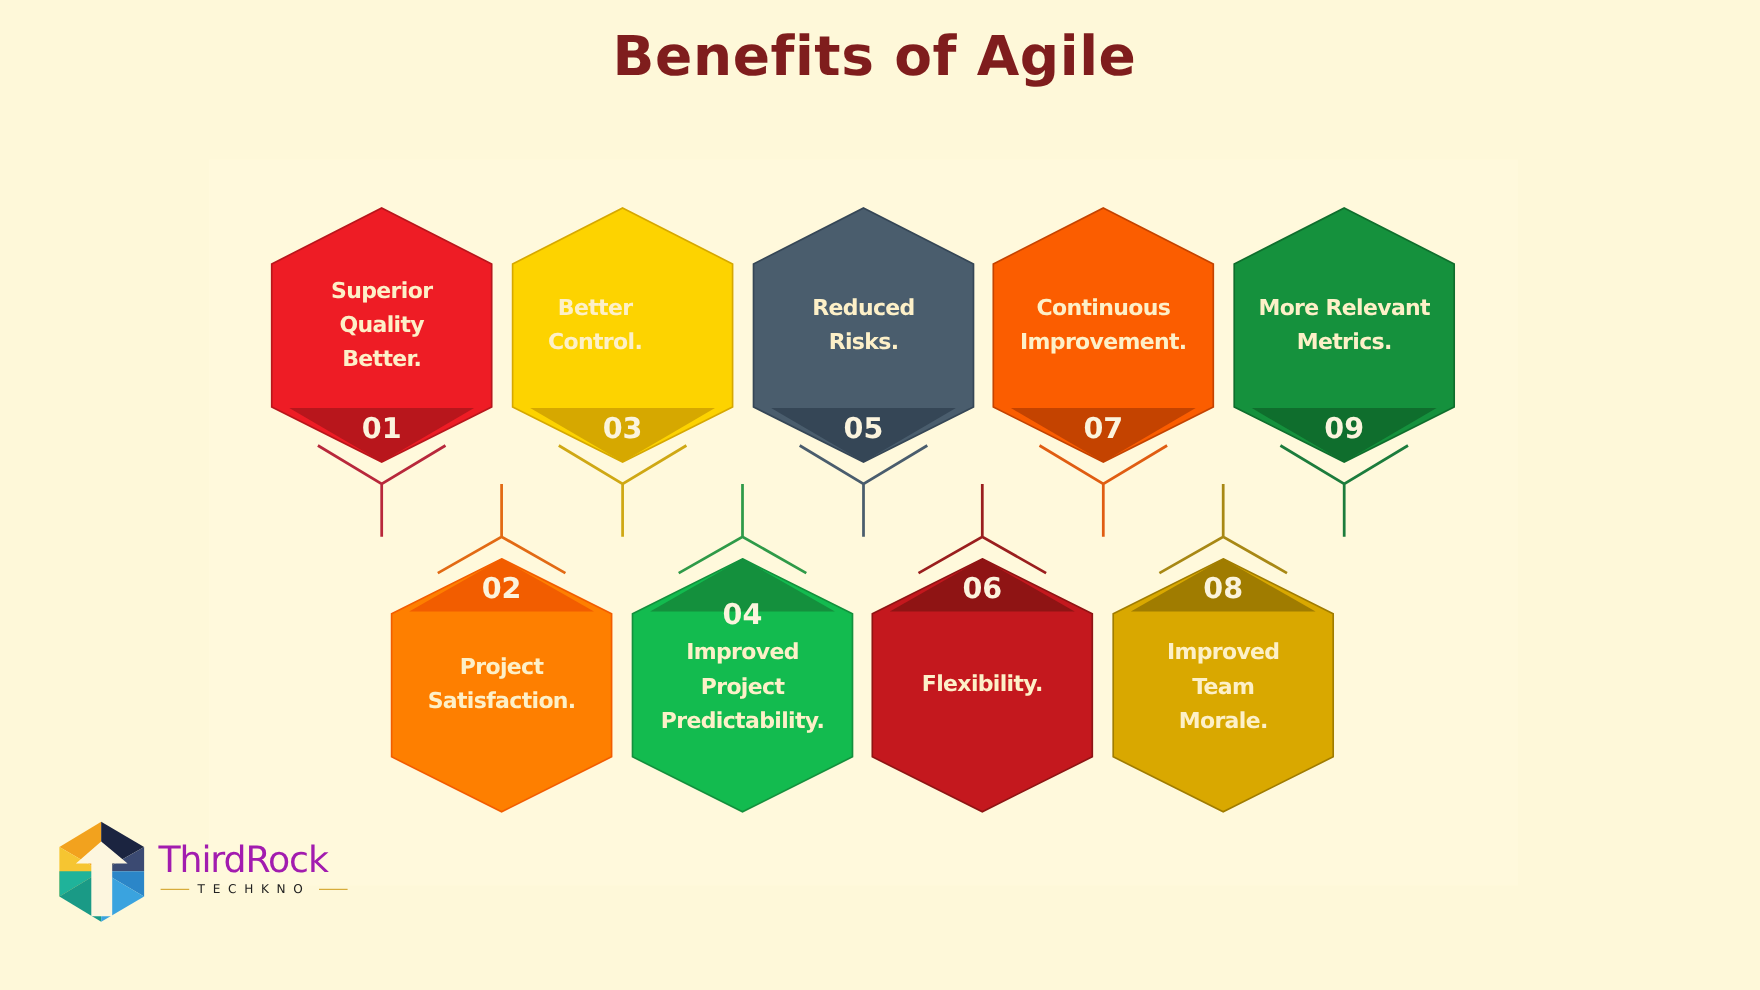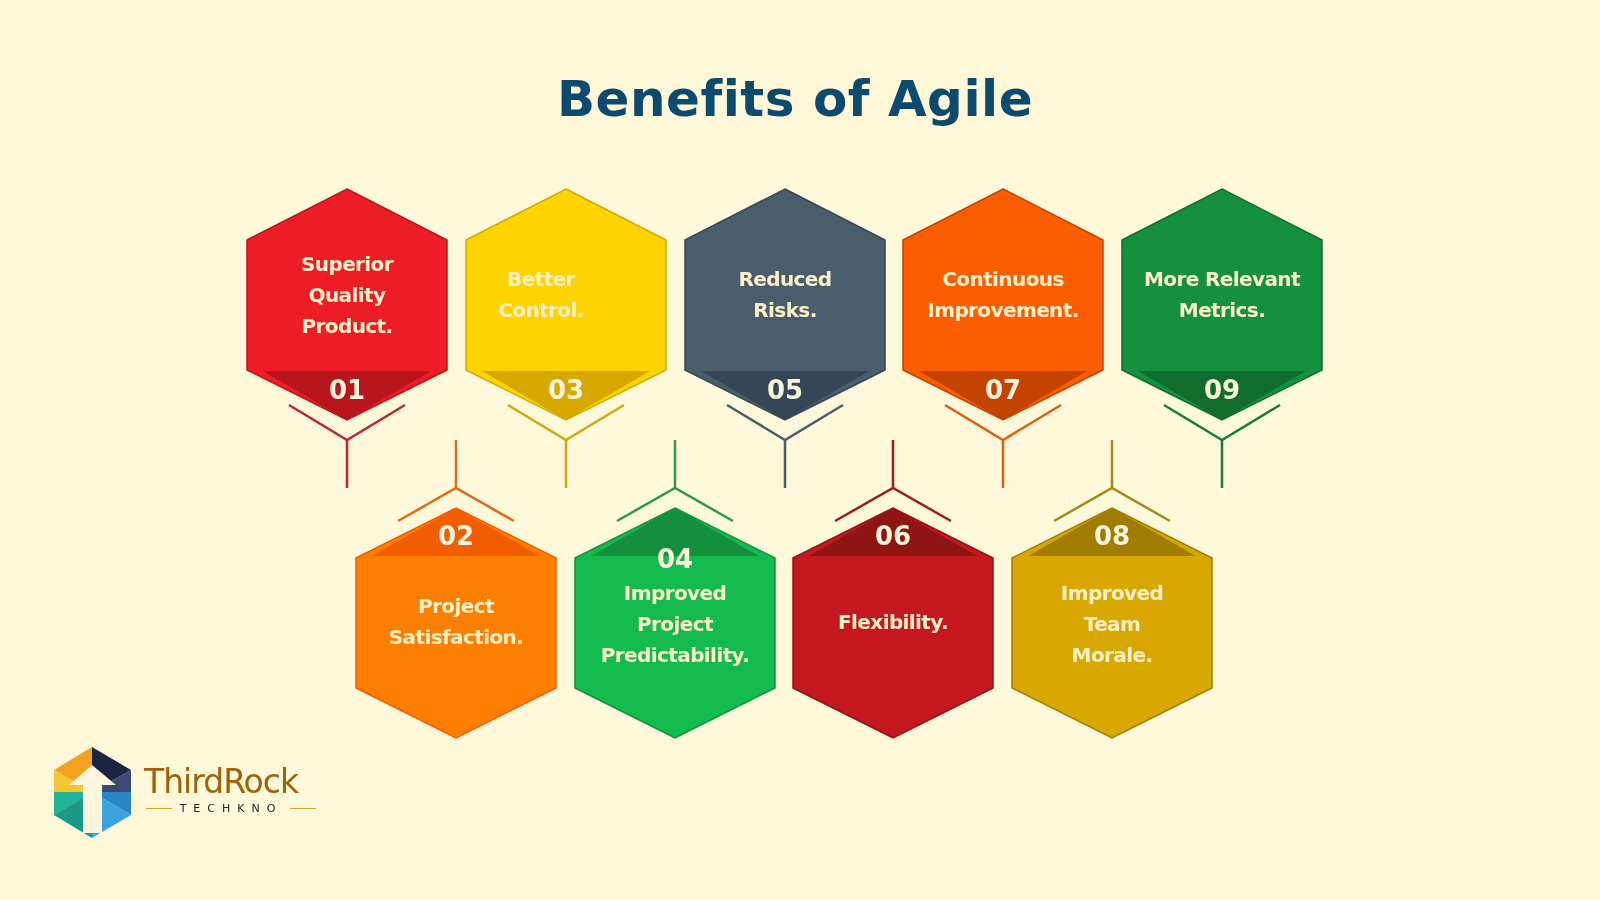--- a/index.html
+++ b/index.html
@@ -1,23 +1,23 @@
 <!DOCTYPE html>
 <html><head>
 <meta charset="utf-8">
 <style>
   html, body { margin:0; padding:0; }
   body { width:1600px; height:900px; background:#fef8d9; position:relative; overflow:hidden; font-family:"Liberation Sans", sans-serif; }
-  .title { position:absolute; top:22px; left:0; width:1590px; text-align:center; font-family:"DejaVu Sans", sans-serif; font-weight:bold; font-size:50px; color:#0c4a6e; letter-spacing:0.5px;margin-top:48px; }
+  .title { position:absolute; top:22px; left:0; width:1590px; text-align:center; font-family:"DejaVu Sans", sans-serif; font-weight:bold; font-size:50px; color:#7f1d1d; letter-spacing:0.5px; }
   .panel { position:absolute; left:190px; top:145px; width:1190px; height:660px; background:#fff9dc; }
   svg.diagram { position:absolute; left:0; top:0; }
   .hex-label { position:absolute; width:190px; text-align:center; color:#fdf0c8; font-family:"DejaVu Sans", sans-serif; font-weight:bold; font-size:20px; line-height:31px; letter-spacing:-0.6px; transform:translate(-50%,-50%); }
   .hex-num { position:absolute; width:60px; text-align:center; color:#fbf4dd; font-family:"DejaVu Sans", sans-serif; font-weight:bold; font-size:26px; transform:translate(-50%,-50%); }
   .logo { position:absolute; left:50px; top:745px; width:85px; height:95px; }
-  .brand { position:absolute; left:144px; top:762px; font-family:"DejaVu Sans", sans-serif; font-size:33px; color:#a16207; letter-spacing:-1px; font-weight:normal; }
+  .brand { position:absolute; left:144px; top:762px; font-family:"DejaVu Sans", sans-serif; font-size:33px; color:#a21caf; letter-spacing:-1px; font-weight:normal; }
   .tag { position:absolute; left:146px; top:802px; width:170px; display:flex; align-items:center; gap:8px; font-family:"DejaVu Sans", sans-serif; font-size:11px; letter-spacing:7px; color:#222; }
   .tag .line { flex:1; height:1px; background:#d3a32a; }
 </style>
 </head>
 <body>
 
 <div class="panel"></div>
 
 <div class="title">Benefits of Agile</div>
 
@@ -66,21 +66,21 @@
       <polygon points="1222,189 1322,240 1322,370 1222,420 1122,370 1122,240" fill="#15913d" stroke="#0f6e2d" stroke-width="1.5"></polygon>
       <polygon points="1138,371 1306,371 1222,420" fill="#0f6e2d"></polygon>
       <path d="M1164,405 L1222,440 L1280,405 M1222,440 L1222,488" stroke="#1c7c3c" stroke-width="2.5" fill="none"></path>
     </g>
   </svg>
 
 <div id="labels">
     <div class="hex-label" style="left: 347px; top: 295px;">
       <div>Superior</div>
       <div>Quality</div>
-      <div>Product.</div>
+      <div>Better.</div>
     </div>
     <div class="hex-num" style="left: 347px; top: 390px;">01</div>
     <div class="hex-label" style="left: 456px; top: 622px;">
       <div>Project</div>
       <div>Satisfaction.</div>
     </div>
     <div class="hex-num" style="left: 456px; top: 536px;">02</div>
     <div class="hex-label" style="left: 541px; top: 295px;">
       <div>Better</div>
       <div>Control.</div>

